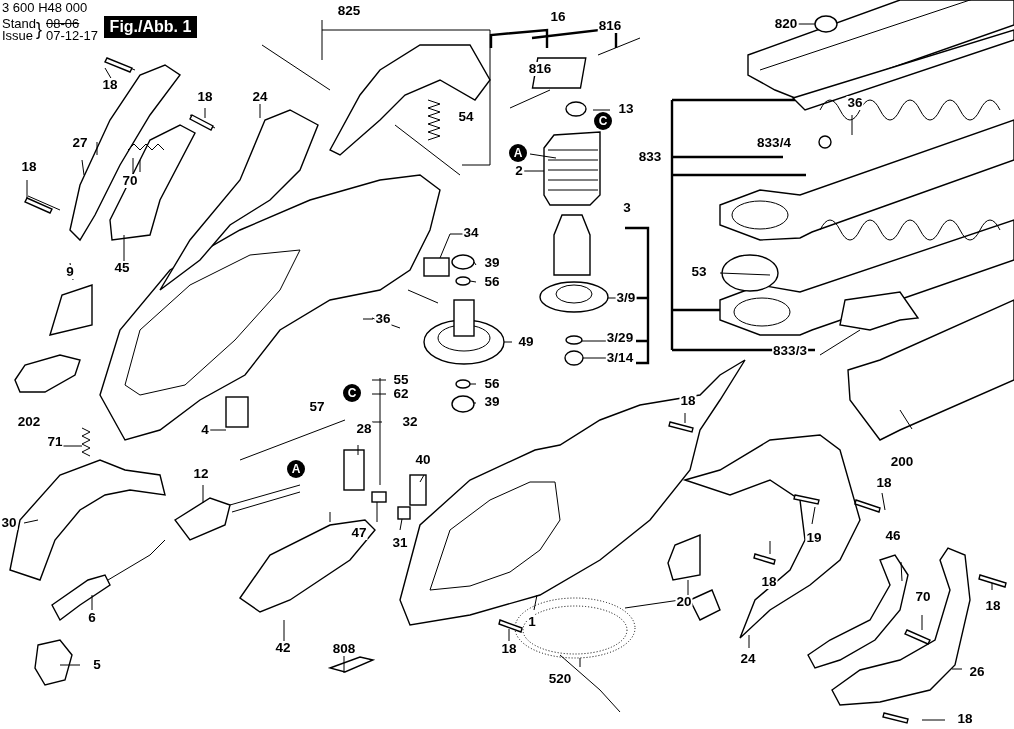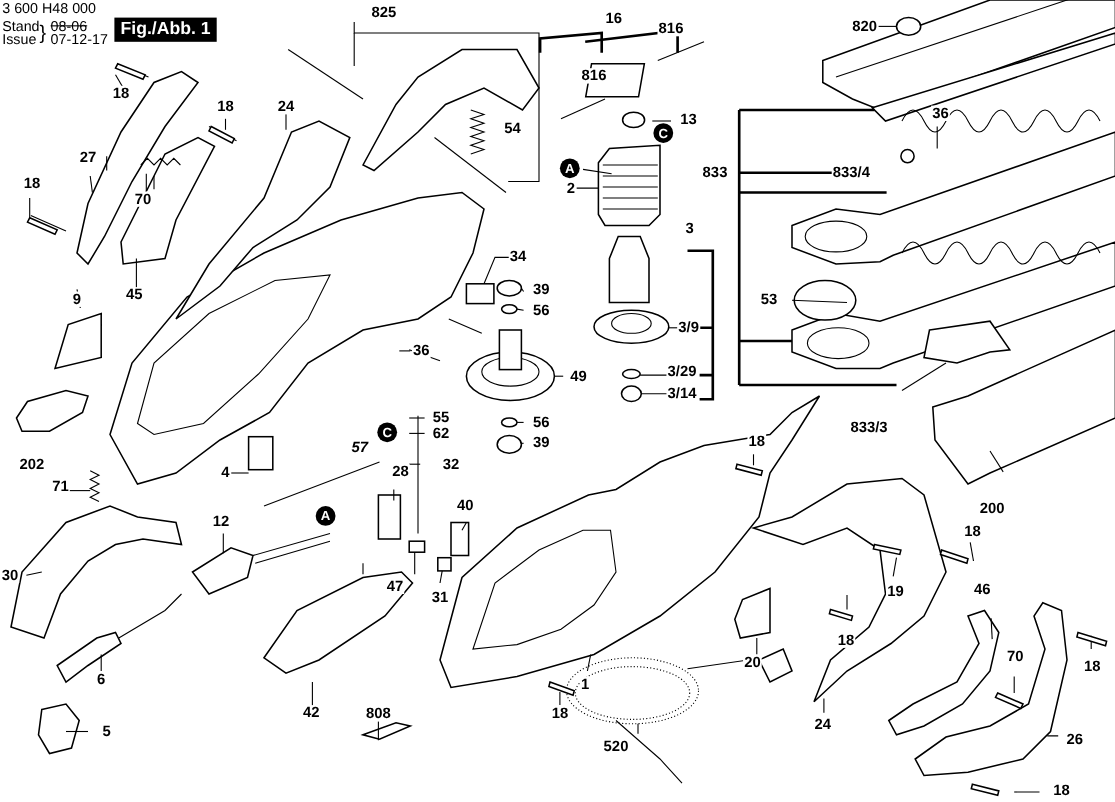--- a/index.html
+++ b/index.html
@@ -258,42 +258,42 @@
   <div class="lbl" style="left:110px;top:85px;">18</div>
   <div class="lbl" style="left:205px;top:97px;">18</div>
   <div class="lbl" style="left:260px;top:97px;">24</div>
   <div class="lbl" style="left:466px;top:117px;">54</div>
   <div class="lbl" style="left:626px;top:109px;">13</div>
   <div class="lbl" style="left:855px;top:103px;">36</div>
   <div class="lbl" style="left:80px;top:143px;">27</div>
   <div class="lbl" style="left:130px;top:181px;">70</div>
   <div class="lbl" style="left:29px;top:167px;">18</div>
   <div class="lbl" style="left:519px;top:171px;">2</div>
-  <div class="lbl" style="left:774px;top:157px;">833/4</div>
+  <div class="lbl" style="left:774px;top:143px;">833/4</div>
   <div class="lbl" style="left:650px;top:157px;">833</div>
   <div class="lbl" style="left:627px;top:208px;">3</div>
   <div class="lbl" style="left:471px;top:233px;">34</div>
   <div class="lbl" style="left:492px;top:263px;">39</div>
   <div class="lbl" style="left:492px;top:282px;">56</div>
   <div class="lbl" style="left:122px;top:268px;">45</div>
   <div class="lbl" style="left:70px;top:272px;">9</div>
   <div class="lbl" style="left:699px;top:272px;">53</div>
   <div class="lbl" style="left:626px;top:298px;">3/9</div>
   <div class="lbl" style="left:383px;top:319px;">36</div>
   <div class="lbl" style="left:526px;top:342px;">49</div>
   <div class="lbl" style="left:620px;top:338px;">3/29</div>
   <div class="lbl" style="left:620px;top:358px;">3/14</div>
-  <div class="lbl" style="left:790px;top:351px;margin-top:38px;">833/3</div>
+  <div class="lbl" style="left:790px;top:351px;">833/3</div>
   <div class="lbl" style="left:29px;top:422px;">202</div>
   <div class="lbl" style="left:401px;top:380px;">55</div>
   <div class="lbl" style="left:401px;top:394px;">62</div>
   <div class="lbl" style="left:492px;top:384px;">56</div>
   <div class="lbl" style="left:492px;top:402px;">39</div>
   <div class="lbl" style="left:55px;top:442px;">71</div>
-  <div class="lbl" style="left:327px;top:407px;font-style:italic;">57</div>
+  <div class="lbl" style="left:317px;top:407px;">57</div>
   <div class="lbl" style="left:410px;top:422px;">32</div>
   <div class="lbl" style="left:205px;top:430px;">4</div>
   <div class="lbl" style="left:364px;top:429px;">28</div>
   <div class="lbl" style="left:688px;top:401px;">18</div>
   <div class="lbl" style="left:902px;top:462px;">200</div>
   <div class="lbl" style="left:423px;top:460px;">40</div>
   <div class="lbl" style="left:201px;top:474px;">12</div>
   <div class="lbl" style="left:884px;top:483px;">18</div>
   <div class="lbl" style="left:9px;top:523px;">30</div>
   <div class="lbl" style="left:359px;top:533px;">47</div>

